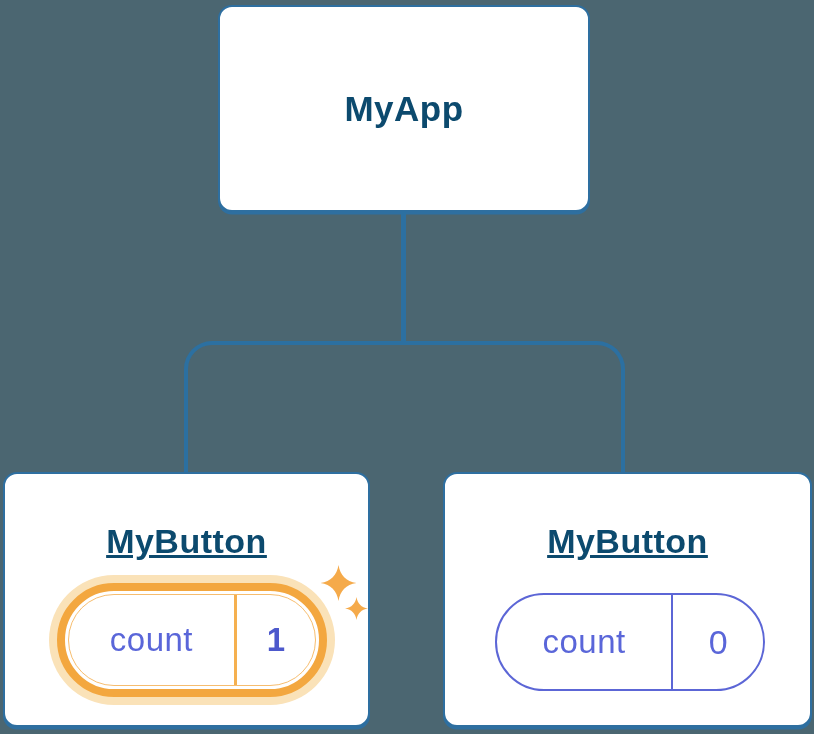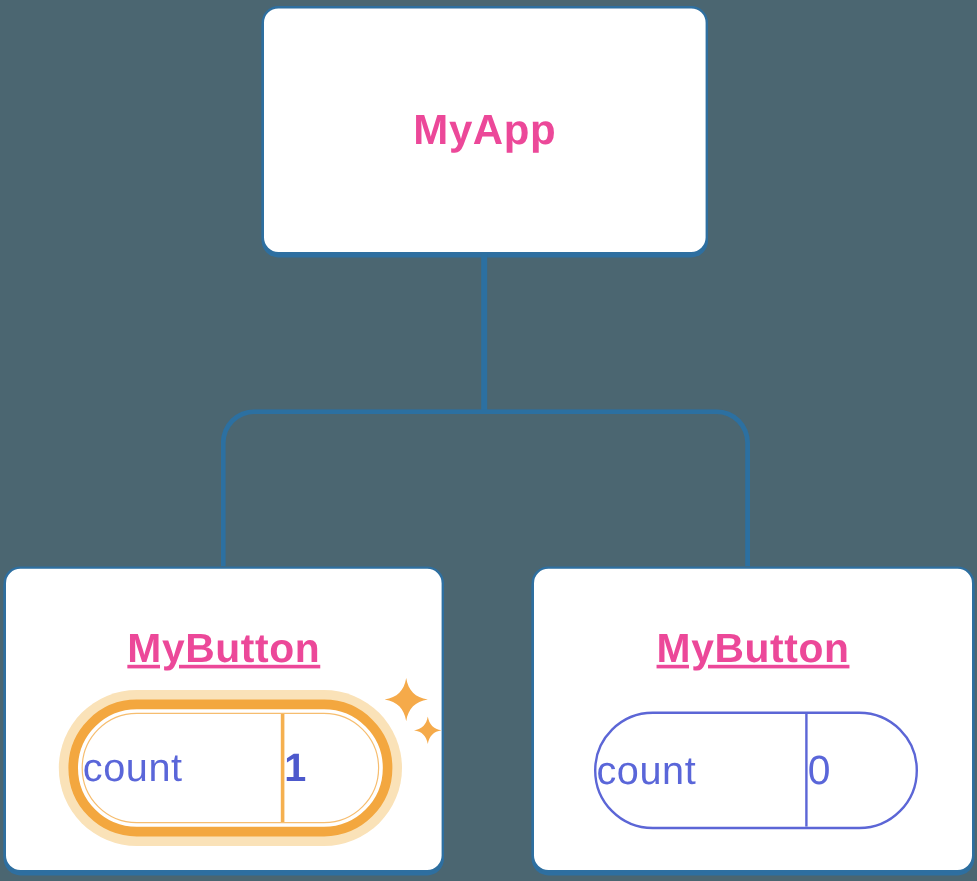--- a/index.html
+++ b/index.html
@@ -25,21 +25,21 @@
     box-shadow: 0 2.5px 0 #2e6fa0;
   }
   .root-card {
     left: 218px; top: 5px;
     width: 372px; height: 207px;
     display: flex; align-items: center; justify-content: center;
   }
   .root-card .title { font-size: 35px; }
   .title {
     font-weight: bold;
-    color: #ec4899;
+    color: #0c4a6e;
     font-size: 34px;
     letter-spacing: 0.5px;
   }
   .child-card-left  { left: 3px;   top: 472px; width: 367px; height: 255px; }
   .child-card-right { left: 443px; top: 472px; width: 369px; height: 255px; }
   .child-card-left .title,
   .child-card-right .title {
     position: absolute;
     top: 48px; left: 0; right: 0;
     text-align: center;
@@ -81,21 +81,21 @@
   }
   .pill-hairline {
     width: 100%; height: 100%;
     border: 1.5px solid rgba(243, 167, 63, 0.75);
     border-radius: 999px;
     display: flex;
     align-items: stretch;
     overflow: hidden;
   }
   .pill-cell {
-    display: flex; align-items: center; justify-content: flex-start;
+    display: flex; align-items: center; justify-content: center;
   }
   .cell-name  { flex: 0 0 67%; }
   .cell-value { flex: 1 1 auto; }
   .state-name {
     font-size: 33px;
     color: #5a66d9;
     letter-spacing: 0.5px;
   }
   .state-value-bold {
     font-size: 33px;

